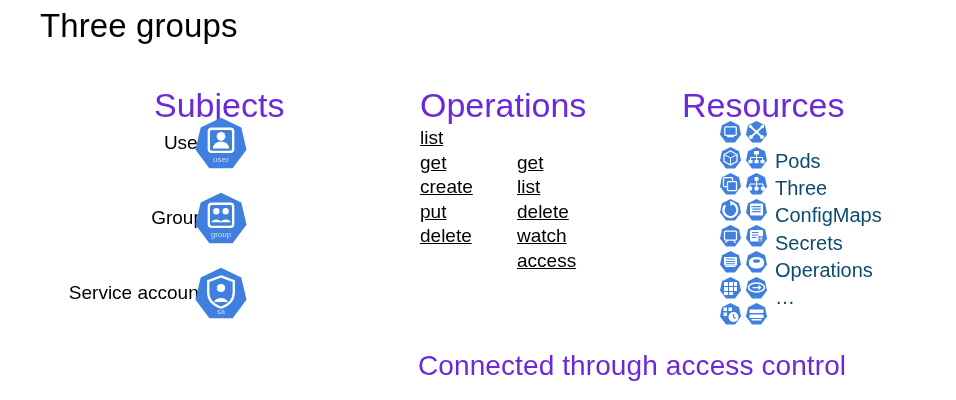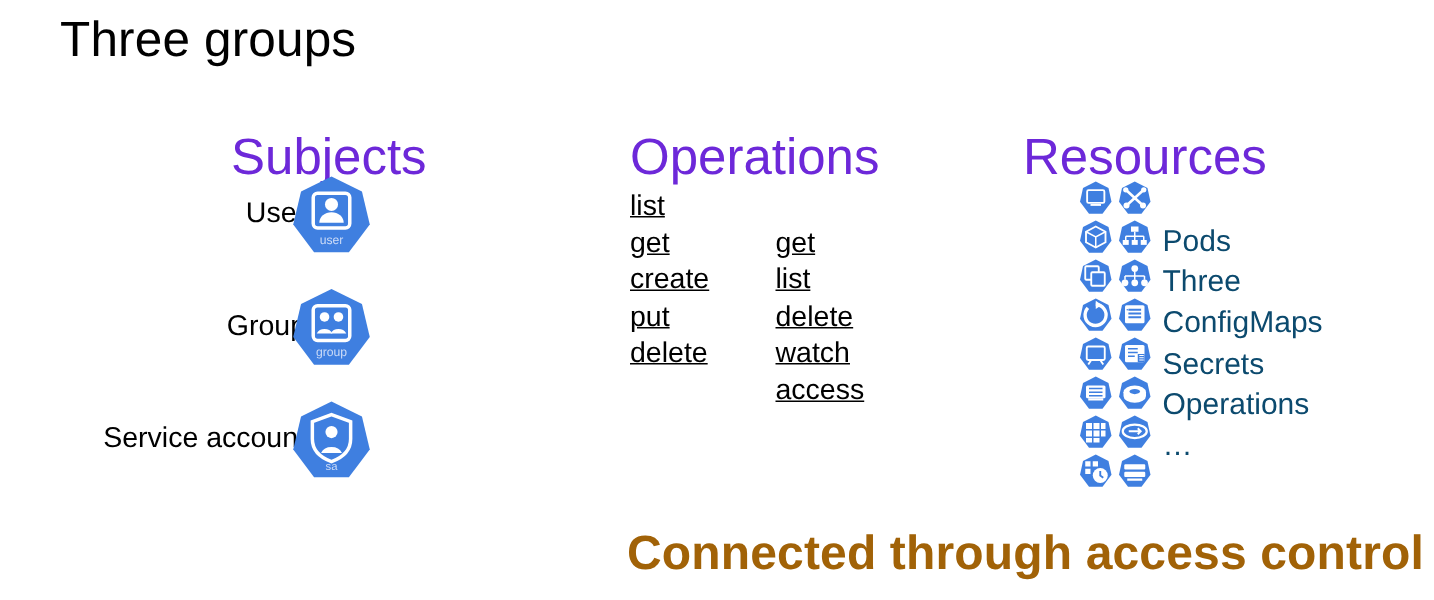--- a/index.html
+++ b/index.html
@@ -129,24 +129,24 @@
     white-space: nowrap;
     height: 27.2px;
     color: #0c4a6e;
   }
 
   
   .caption {
     position: absolute;
     left: 418px;
     top: 350px;
-    font-size: 32px;
-    font-weight: 700;
+    font-size: 28px;
+    font-weight: 400;
     letter-spacing: 0.1px;
-    color: #a16207;
+    color: #6d28d9;
     white-space: nowrap;
   }
 </style>
 </head>
 <body>
 
 <div class="slide">
 
   <div class="slide-title">Three groups</div>
 

